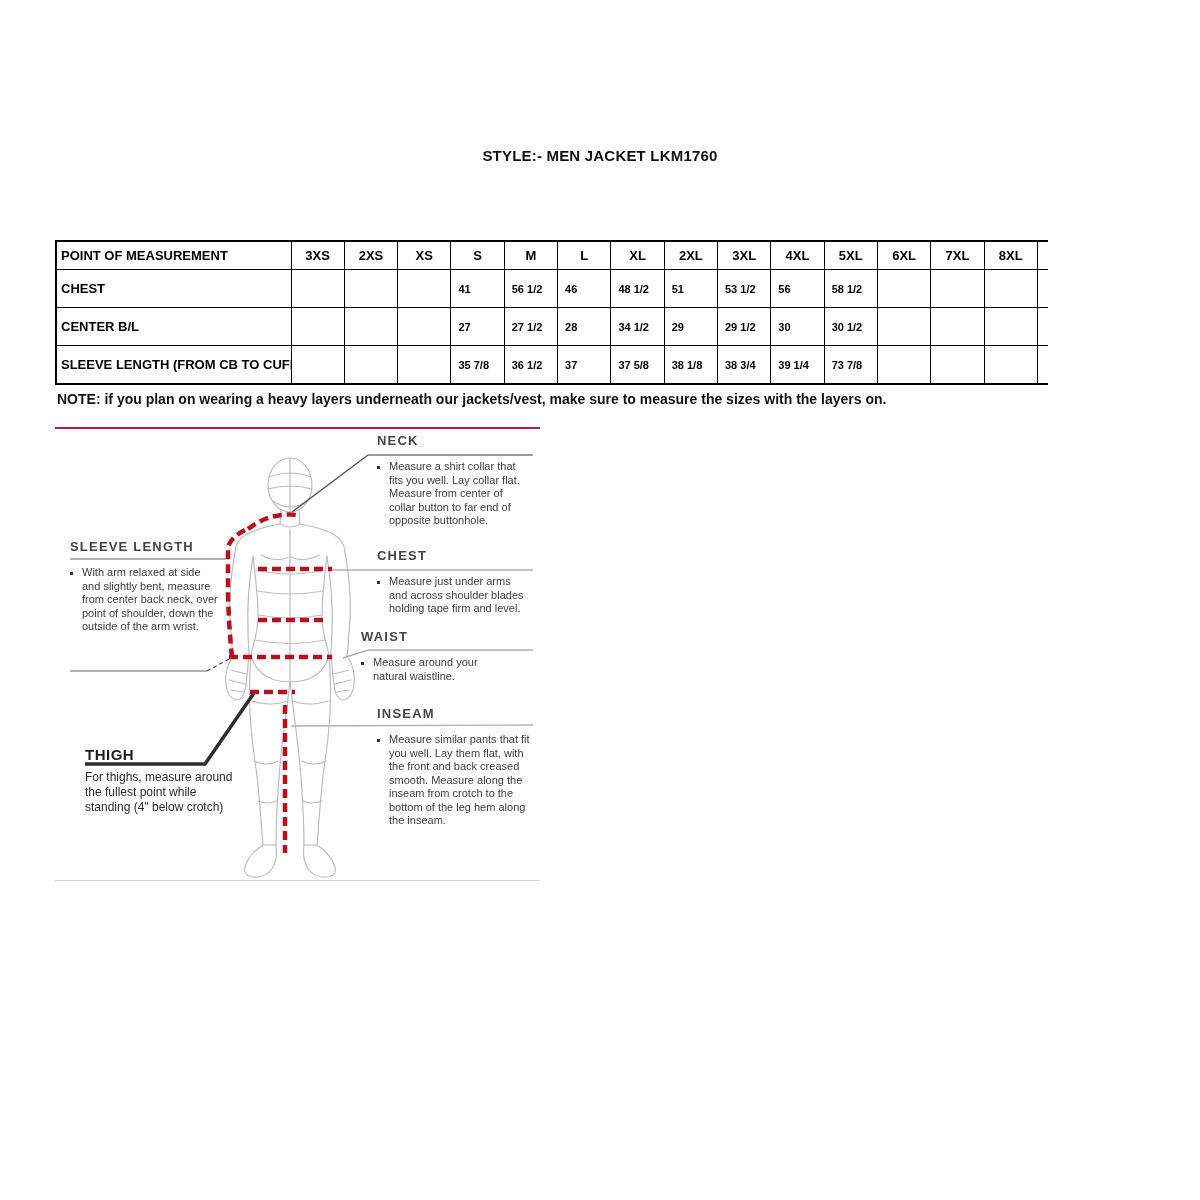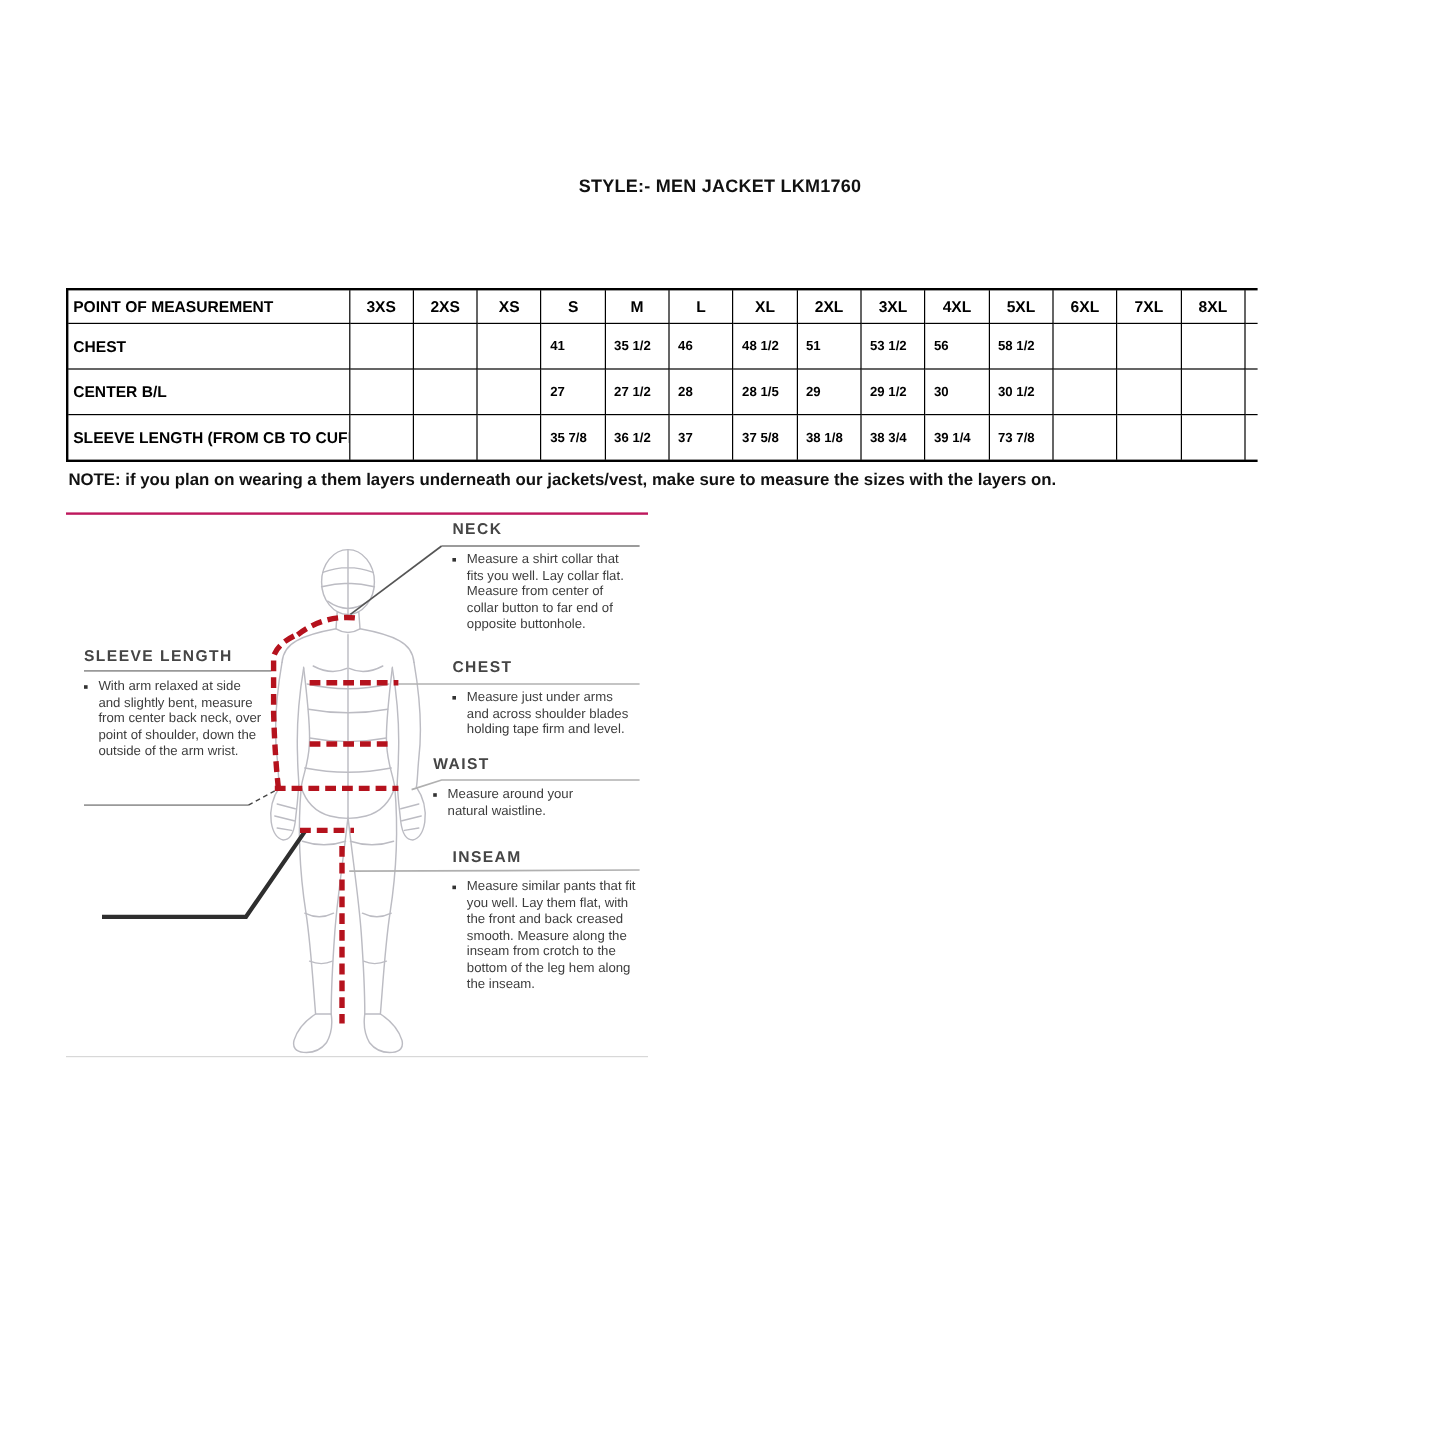--- a/index.html
+++ b/index.html
@@ -92,42 +92,42 @@
         <th>10XL</th>
       </tr>
     </thead>
     <tbody>
       <tr>
         <th>CHEST</th>
         <td></td>
         <td></td>
         <td></td>
         <td>41</td>
-        <td>35 1/2</td>
+        <td>56 1/2</td>
         <td>46</td>
         <td>48 1/2</td>
         <td>51</td>
         <td>53 1/2</td>
         <td>56</td>
         <td>58 1/2</td>
         <td></td>
         <td></td>
         <td></td>
         <td></td>
         <td></td>
       </tr>
       <tr>
         <th>CENTER B/L</th>
         <td></td>
         <td></td>
         <td></td>
         <td>27</td>
         <td>27 1/2</td>
         <td>28</td>
-        <td>28 1/5</td>
+        <td>34 1/2</td>
         <td>29</td>
         <td>29 1/2</td>
         <td>30</td>
         <td>30 1/2</td>
         <td></td>
         <td></td>
         <td></td>
         <td></td>
         <td></td>
       </tr>
@@ -146,21 +146,21 @@
         <td>73 7/8</td>
         <td></td>
         <td></td>
         <td></td>
         <td></td>
         <td></td>
       </tr>
     </tbody>
   </table>
 
-  <div class="doc-note">NOTE: if you plan on wearing a them layers underneath our jackets/vest, make sure to measure the sizes with the layers on.</div>
+  <div class="doc-note">NOTE: if you plan on wearing a heavy layers underneath our jackets/vest, make sure to measure the sizes with the layers on.</div>
 
   <div class="guide">
 
     <svg width="485" height="451" viewBox="0 0 485 451">
 
       <g fill="none" stroke="#bcbcc3" stroke-width="1.2" stroke-linecap="round">
         <ellipse cx="235" cy="56" rx="22" ry="27"></ellipse>
         <path d="M235,29 V83 M214,48 Q235,40 256,48 M213,60 Q235,54 257,60 M218,72 Q235,84 252,72"></path>
         <path d="M226,81 L225,95 M244,81 L245,95 M225,95 Q235,101 245,95"></path>
         <path d="M225,95 Q203,99 192,105 Q181,111 180,123 M245,95 Q267,99 278,105 Q289,111 290,123"></path>
@@ -219,15 +219,19 @@
       <div class="sec-title">SLEEVE LENGTH</div>
       <div class="sec-text bulleted">With arm relaxed at side and slightly bent, measure from center back neck, over point of shoulder, down the outside of the arm wrist.</div>
     </div>
 
     <div class="sec pos-inseam">
       <div class="sec-title">INSEAM</div>
       <div class="sec-text bulleted">Measure similar pants that fit you well. Lay them flat, with the front and back creased smooth. Measure along the inseam from crotch to the bottom of the leg hem along the inseam.</div>
     </div>
 
 
+    <div class="sec pos-thigh">
+      <div class="sec-title">THIGH</div>
+      <div class="sec-text">For thighs, measure around the fullest point while standing (4" below crotch)</div>
+    </div>
 
   </div>
 </div>
 
 </body></html>

